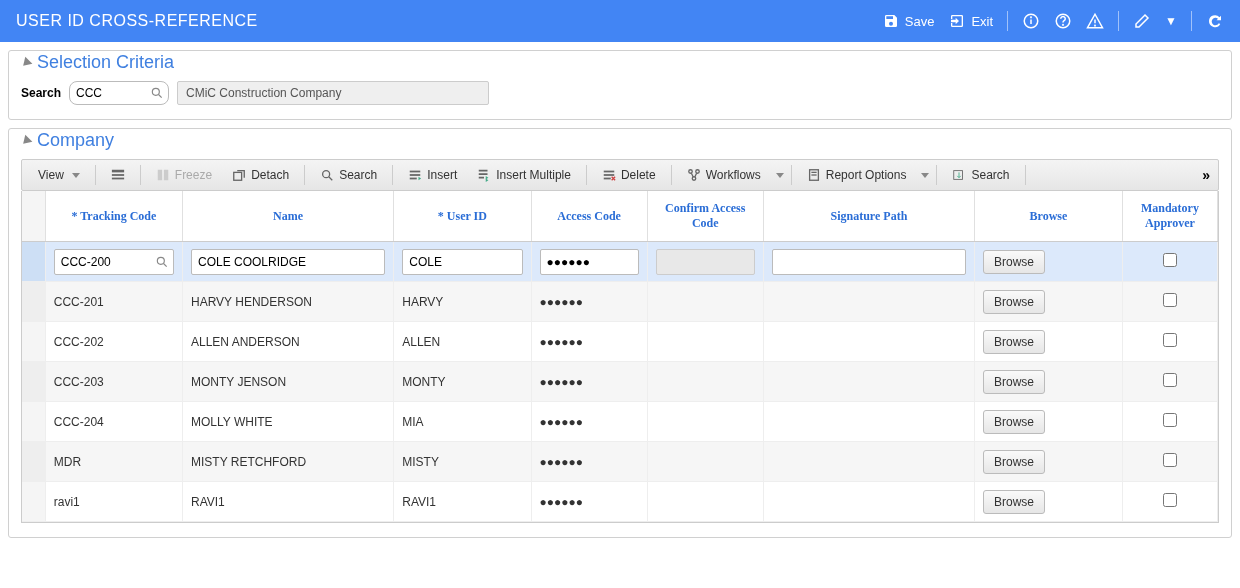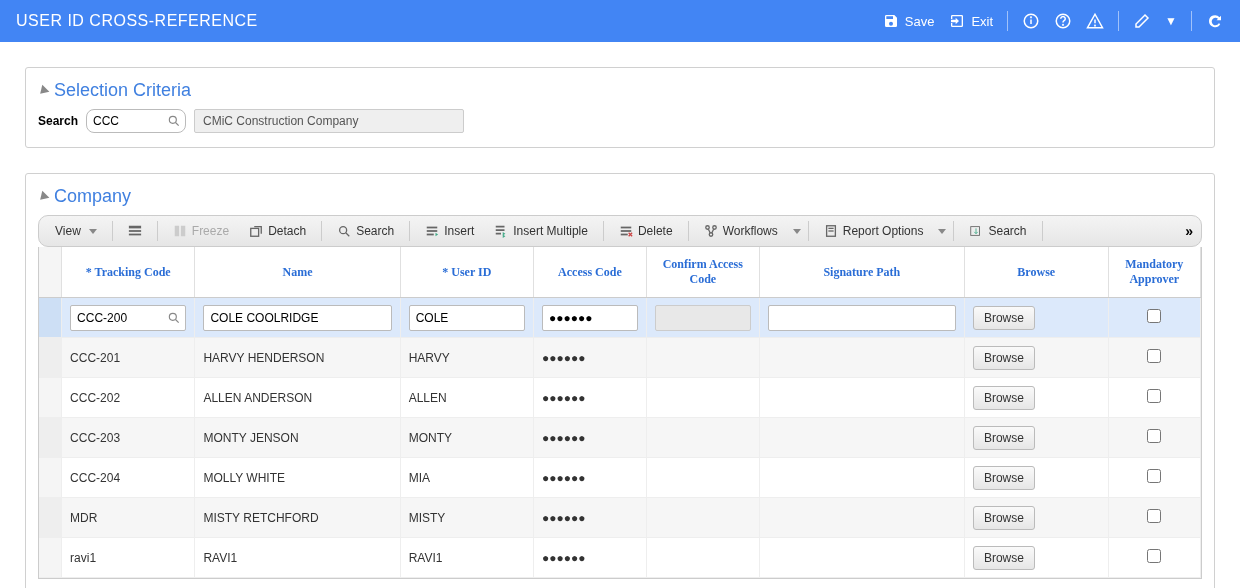--- a/index.html
+++ b/index.html
@@ -12,25 +12,25 @@
   align-items: center;
   padding: 0 16px;
   justify-content: space-between;
 }
 .header-title { font-size: 16px; letter-spacing: 0.5px; }
 .header-actions { display: flex; align-items: center; gap: 14px; }
 .header-btn { display: flex; align-items: center; gap: 5px; color: #fff; font-size: 13px; cursor: pointer; }
 .header-icon { width: 18px; height: 18px; display: inline-flex; align-items: center; justify-content: center; }
 .header-sep { width: 1px; height: 20px; background: rgba(255,255,255,0.5); }
 .panel {
-  margin: 25px;
+  margin: 8px;
   border: 1px solid #d0d0d0;
   border-radius: 3px;
   background: #fff;
-  padding: 12px 12px 14px;
+  padding: 1px 12px 14px;
 }
 .panel-title {
   color: #4080e0;
   font-size: 18px;
   font-weight: 400;
   margin-bottom: 8px;
   display: flex;
   align-items: center;
 }
 .disclosure {
@@ -47,29 +47,29 @@
 .company-input {
   width: 100px; height: 24px; padding: 2px 24px 2px 6px;
   border: 1px solid #bbb; border-radius: 8px; font-size: 12px;
   background: #fff;
 }
 .search-ic {
   position: absolute; right: 5px; top: 50%; transform: translateY(-50%);
   width: 14px; height: 14px; color: #888;
 }
 .company-name {
-  width: 270px; height: 24px; padding: 2px 8px;
+  width: 312px; height: 24px; padding: 2px 8px;
   border: 1px solid #ccc; border-radius: 2px;
   background: #efefef; color: #555; font-size: 12px;
   display: flex; align-items: center;
 }
 .toolbar {
   background: linear-gradient(#f4f4f4, #e6e6e6);
   border: 1px solid #ccc;
-  border-radius: 10px;
+  border-radius: 2px;
   display: flex;
   align-items: center;
   padding: 4px 8px;
   gap: 4px;
   margin-top: 6px;
   position: relative;
 }
 .tb-btn {
   display: flex; align-items: center; gap: 5px;
   padding: 4px 8px; font-size: 12px; color: #333;

